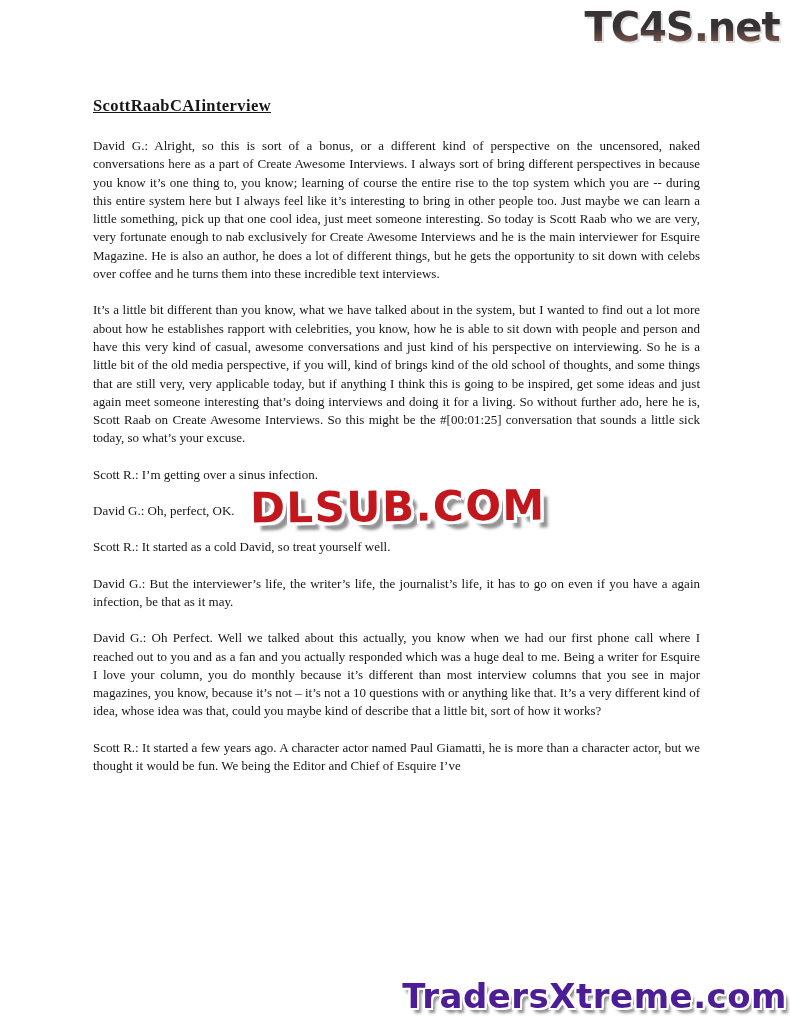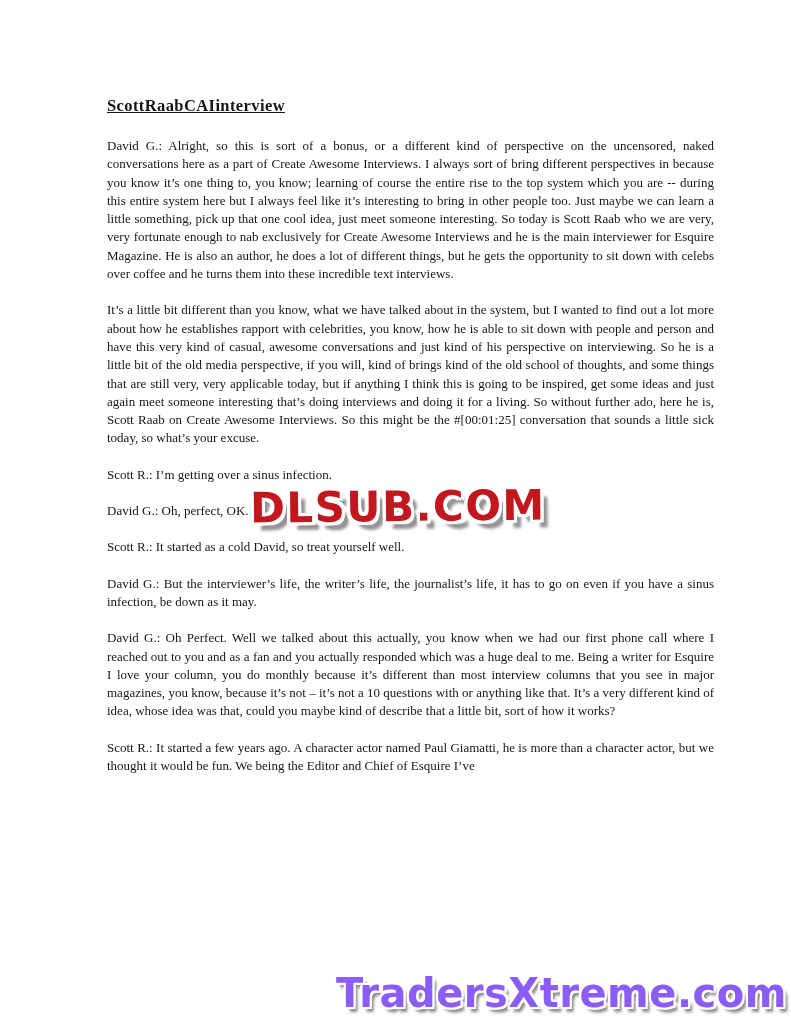--- a/index.html
+++ b/index.html
@@ -13,21 +13,21 @@
     color: #161616;
   }
   .tc4s-wrap {
     position: absolute;
     top: 2px;
     right: 4px;
     filter: drop-shadow(2px 2px 0 rgba(0,0,0,0.12));
   }
   .content {
     position: absolute;
-    left: 107px;
+    left: 93px;
     top: 96px;
     width: 607px;
   }
   .doc-title {
     font-size: 16.5px;
     font-weight: bold;
     text-decoration: underline;
     letter-spacing: 0.4px;
     margin: 0 0 21px 0;
   }
@@ -59,46 +59,59 @@
       -3px  0   0 #ffffff,  3px  0   0 #ffffff,
        0   -3px 0 #ffffff,  0    3px 0 #ffffff,
        7px  8px 3px rgba(110,110,110,0.75);
   }
   .traders {
     position: absolute;
     right: 4px;
     bottom: 8px;
     font-family: "DejaVu Sans", sans-serif;
     font-weight: bold;
-    font-size: 40px;
+    font-size: 34px;
     letter-spacing: 0.5px;
     white-space: nowrap;
-    color: #8b5cf6;
+    color: #4c1d95;
     text-shadow:
       -2px -2px 0 #ffffff,  2px -2px 0 #ffffff,
       -2px  2px 0 #ffffff,  2px  2px 0 #ffffff,
       -2px  0   0 #ffffff,  2px  0   0 #ffffff,
        0   -2px 0 #ffffff,  0    2px 0 #ffffff,
        4px  5px 3px rgba(110,110,110,0.8);
   }
 </style>
 </head>
 <body>
 
 <div class="page">
 
+  <div class="tc4s-wrap">
+    <svg width="210" height="50" xmlns="http://www.w3.org/2000/svg">
+      <defs>
+        <linearGradient id="tcg" x1="0" y1="0" x2="0" y2="1">
+          <stop offset="0%" stop-color="#3a3637"></stop>
+          <stop offset="50%" stop-color="#353132"></stop>
+          <stop offset="85%" stop-color="#7a554d"></stop>
+          <stop offset="100%" stop-color="#8f6156"></stop>
+        </linearGradient>
+      </defs>
+      <text x="105" y="39" text-anchor="middle" font-family="DejaVu Sans, sans-serif" font-weight="bold" font-size="40" letter-spacing="-1" fill="url(#tcg)">TC4S.net</text>
+    </svg>
+  </div>
 
   <div class="content">
     <h1 class="doc-title">ScottRaabCAIinterview</h1>
     <p class="para">David G.: Alright, so this is sort of a bonus, or a different kind of perspective on the uncensored, naked conversations here as a part of Create Awesome Interviews. I always sort of bring different perspectives in because you know it’s one thing to, you know; learning of course the entire rise to the top system which you are -- during this entire system here but I always feel like it’s interesting to bring in other people too. Just maybe we can learn a little something, pick up that one cool idea, just meet someone interesting. So today is Scott Raab who we are very, very fortunate enough to nab exclusively for Create Awesome Interviews and he is the main interviewer for Esquire Magazine. He is also an author, he does a lot of different things, but he gets the opportunity to sit down with celebs over coffee and he turns them into these incredible text interviews.</p>
     <p class="para">It’s a little bit different than you know, what we have talked about in the system, but I wanted to find out a lot more about how he establishes rapport with celebrities, you know, how he is able to sit down with people and person and have this very kind of casual, awesome conversations and just kind of his perspective on interviewing. So he is a little bit of the old media perspective, if you will, kind of brings kind of the old school of thoughts, and some things that are still very, very applicable today, but if anything I think this is going to be inspired, get some ideas and just again meet someone interesting that’s doing interviews and doing it for a living. So without further ado, here he is, Scott Raab on Create Awesome Interviews. So this might be the #[00:01:25] conversation that sounds a little sick today, so what’s your excuse.</p>
     <p class="para">Scott R.: I’m getting over a sinus infection.</p>
     <p class="para">David G.: Oh, perfect, OK.</p>
     <p class="para">Scott R.: It started as a cold David, so treat yourself well.</p>
-    <p class="para">David G.: But the interviewer’s life, the writer’s life, the journalist’s life, it has to go on even if you have a sinus infection, be down as it may.</p>
+    <p class="para">David G.: But the interviewer’s life, the writer’s life, the journalist’s life, it has to go on even if you have a again infection, be that as it may.</p>
     <p class="para">David G.: Oh Perfect. Well we talked about this actually, you know when we had our first phone call where I reached out to you and as a fan and you actually responded which was a huge deal to me. Being a writer for Esquire I love your column, you do monthly because it’s different than most interview columns that you see in major magazines, you know, because it’s not – it’s not a 10 questions with or anything like that. It’s a very different kind of idea, whose idea was that, could you maybe kind of describe that a little bit, sort of how it works?</p>
     <p class="para">Scott R.: It started a few years ago. A character actor named Paul Giamatti, he is more than a character actor, but we thought it would be fun. We being the Editor and Chief of Esquire I’ve</p>
   </div>
 
   <div class="dlsub">DLSUB.COM</div>
 
   <div class="traders">TradersXtreme.com</div>
 
 </div>
 

